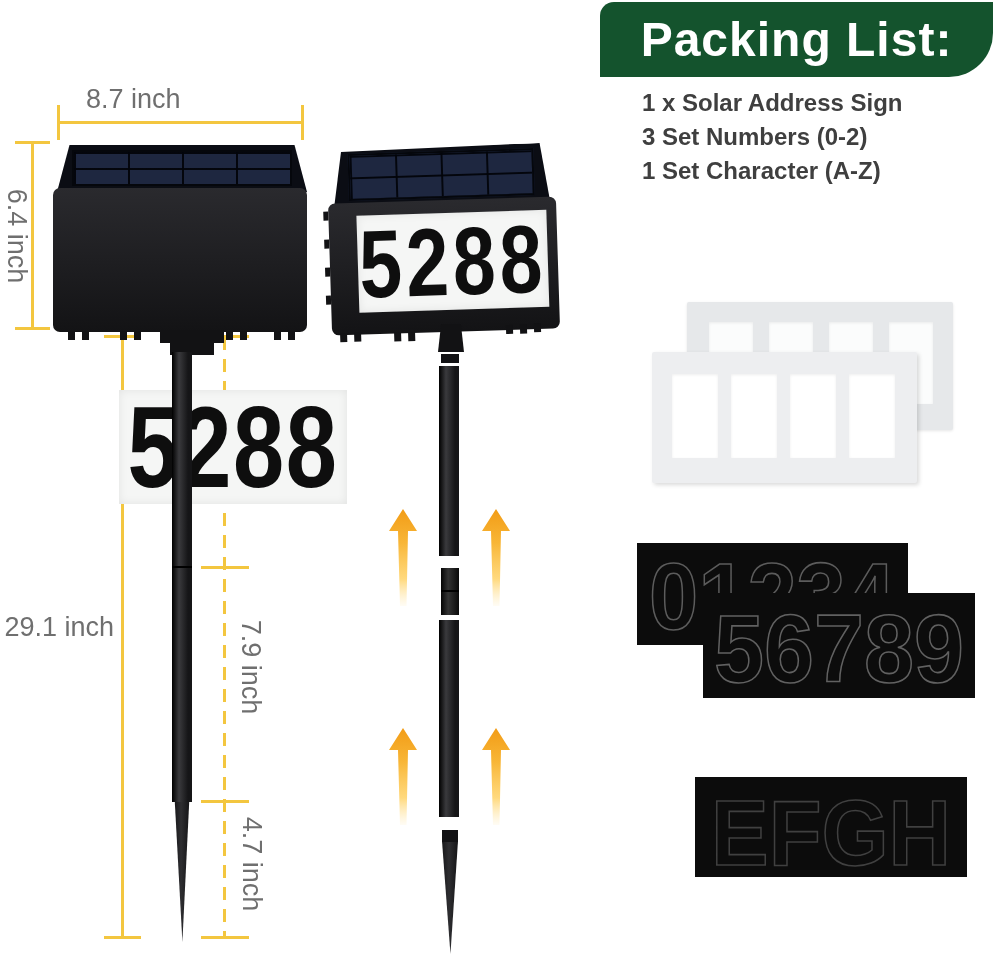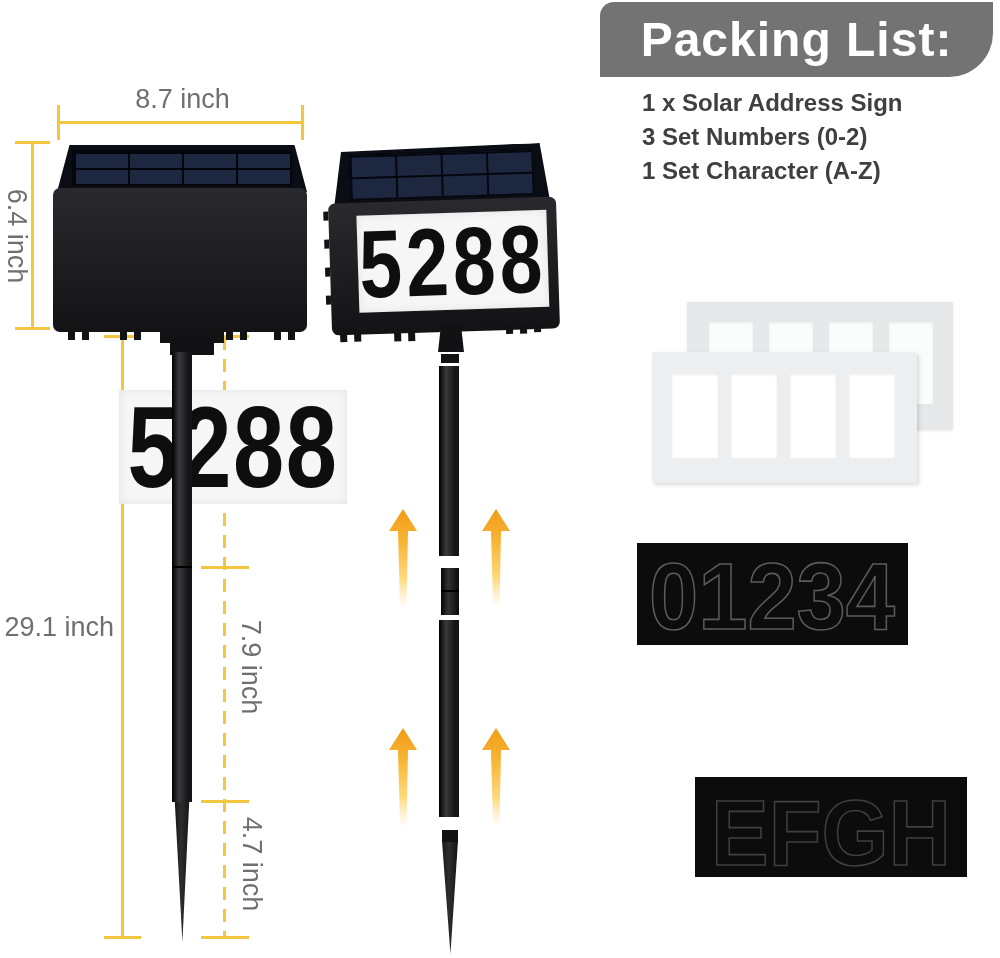--- a/index.html
+++ b/index.html
@@ -1,34 +1,34 @@
 <!DOCTYPE html>
 <html><head>
 <meta charset="utf-8">
 <style>
   html,body{margin:0;padding:0;background:#fff;}
   .canvas{position:relative;width:1000px;height:958px;background:#fff;overflow:hidden;
           font-family:"Liberation Sans",sans-serif;}
   .abs{position:absolute;}
 
   
-  .banner{left:600px;top:2px;width:393px;height:75px;background:#737373;
+  .banner{left:600px;top:2px;width:393px;height:75px;background:#14532d;
           border-radius:14px 0 44px 0;display:flex;align-items:center;justify-content:center;}
   .banner span{color:#fff;font-size:48px;font-weight:bold;letter-spacing:1px;}
   .plist{left:642px;top:86px;width:382px;margin:0;padding:0;list-style:none;}
   .plist li{font-size:24px;font-weight:bold;color:#3F3F3F;line-height:34px;white-space:nowrap;}
 
   
   .gold{background:#F3C63F;}
   .dimlab{color:#6f6f6f;font-size:27px;white-space:nowrap;}
   .rot{transform:rotate(90deg);}
   .dash{width:3px;background:repeating-linear-gradient(180deg,#F3C63F 0 13px,rgba(0,0,0,0) 13px 22px);}
 
   
-  .w-lab{left:100px;top:84px;width:165px;text-align:center;}
+  .w-lab{left:86px;top:84px;width:165px;}
   .w-line{left:59px;top:121px;width:244px;height:3px;}
   .w-t1{left:57px;top:105px;width:3px;height:35px;}
   .w-t2{left:301px;top:105px;width:3px;height:35px;}
   
   .h-lab{left:-42px;top:222px;width:120px;height:28px;text-align:center;}
   .h-line{left:31px;top:143px;width:3px;height:187px;}
   .h-t1{left:15px;top:141px;width:35px;height:3px;}
   .h-t2{left:15px;top:327px;width:35px;height:3px;}
   
   .t-lab{left:2px;top:612px;width:112px;text-align:right;}
@@ -255,19 +255,24 @@
     <i class="cut" style="left:138px;"></i>
       <i class="cut" style="left:197px;"></i>
   </div>
 
   
   <div class="abs sheet num-back-sheet">
     <svg viewBox="0 0 271 102">
         <text class="stencil" x="135" y="86" text-anchor="middle" font-size="95" stroke="#5c5c5c" textLength="246" lengthAdjust="spacingAndGlyphs">01234</text>
       </svg>
   </div>
+  <div class="abs sheet num-front-sheet">
+    <svg viewBox="0 0 272 105">
+        <text class="stencil" x="136" y="89" text-anchor="middle" font-size="96" stroke="#616161" textLength="250" lengthAdjust="spacingAndGlyphs">56789</text>
+      </svg>
+  </div>
   <div class="abs sheet let-back-sheet">
     <svg viewBox="0 0 272 100">
         <text class="stencil" x="136" y="88" text-anchor="middle" font-size="92" stroke="#404040" textLength="240" lengthAdjust="spacingAndGlyphs">EFGH</text>
       </svg>
   </div>
 
 </div>
 
 </body></html>

